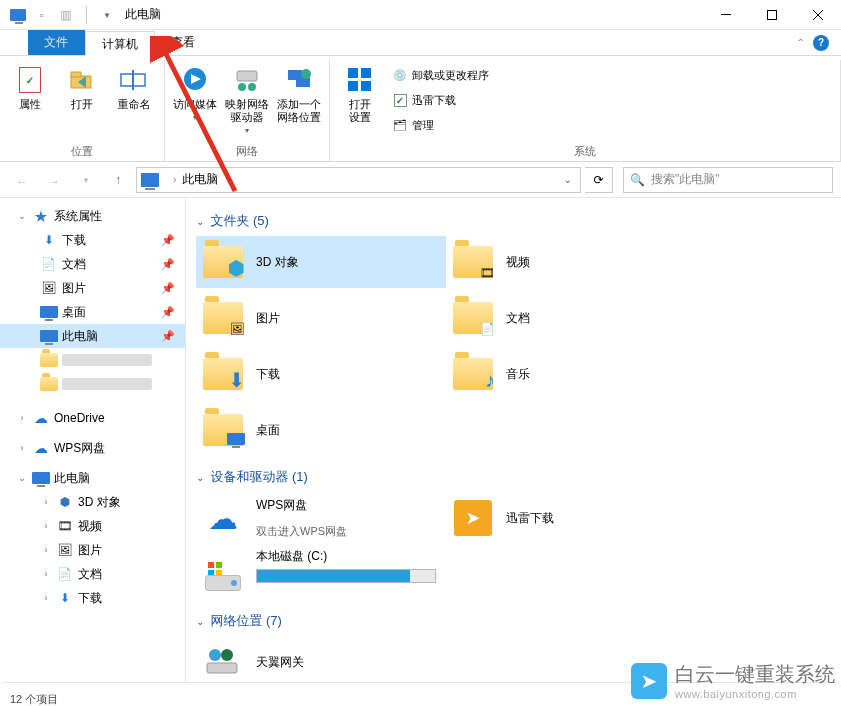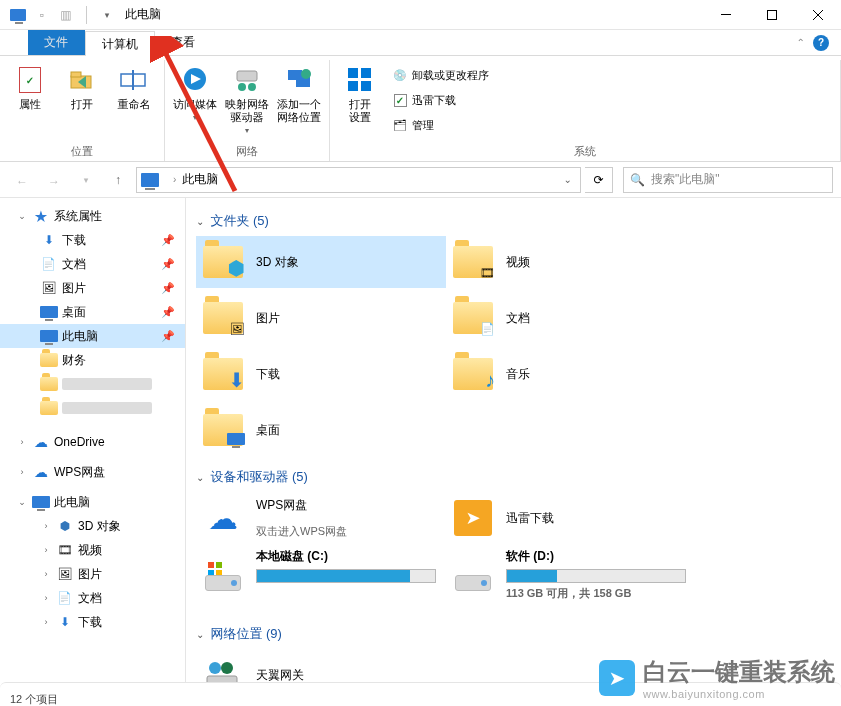--- a/index.html
+++ b/index.html
@@ -65,21 +65,21 @@
 .content { flex:1; overflow:auto; padding:6px 10px 10px 10px; }
 .section-head { display:flex; align-items:center; gap:6px; color:#1a55a3; font-size:13px; margin:8px 0 6px 0; }
 .section-head .chev { font-size:10px; color:#555; }
 .grid { display:flex; flex-wrap:wrap; }
 .tile { width:250px; height:52px; display:flex; align-items:center; gap:10px; padding-left:4px; margin-bottom:4px; }
 .tile.sel { background:#cce8ff; }
 .tile .ticon { width:46px; height:42px; display:flex; align-items:center; justify-content:center; }
 .tile .tlabel { font-size:12px; }
 .tile .tsub { font-size:11px; color:#666; margin-top:10px; }
 
-.drive { width:250px; margin-bottom:13px; display:flex; align-items:flex-start; gap:10px; padding-left:4px;font-weight:bold;}
+.drive { width:250px; margin-bottom:0; display:flex; align-items:flex-start; gap:10px; padding-left:4px;}
 .drive .dicon { width:46px; height:42px; display:flex; align-items:center; justify-content:center; margin-top:14px;}
 .drive .dinfo { flex:1; }
 .drive .dname { font-size:12px; margin-bottom:4px; }
 .drive .bar { width:180px; height:14px; border:1px solid #b8b8b8; background:#eaeaea; margin-bottom:3px; position:relative; }
 .drive .bar .fill { height:100%; background:#26a0da; }
 .drive .dfree { font-size:11px; color:#666; }
 
 
 .statusbar { height:34px; border-top:1px solid #e5e5e5; display:flex; align-items:center; padding-left:10px; font-size:11px; color:#444;border-radius:6px; }
 
@@ -95,21 +95,21 @@
 .mini-monitor:after{content:"";position:absolute;bottom:-3px;left:5px;width:8px;height:2px;background:#888;}
 .mini-star { color:#2e7cd6; font-size:16px; }
 .mini-cloud { color:#2176d2; font-size:14px; }
 
 
 .red-arrow { position:absolute; top:36px; left:150px; width:100px; height:160px; pointer-events:none; z-index:50;}
 
 
 .watermark { position:absolute; right:6px; bottom:6px; display:flex; align-items:center; gap:8px; opacity:.95; }
 .watermark .logo { width:36px; height:36px; background:#34aef0; border-radius:6px; display:flex; align-items:center; justify-content:center; color:#fff; font-size:20px; }
-.watermark .txt1 { font-size:24px; color:#6f6f6f; font-weight:700; }
+.watermark .txt1 { font-size:20px; color:#6f6f6f; font-weight:400; }
 .watermark .txt2 { font-size:11px; color:#aaa; letter-spacing:.5px;}
 
 
 .chkbox { width:13px; height:13px; border:1px solid #888; background:#fff; display:inline-flex; align-items:center; justify-content:center; }
 .chkbox.checked:after { content:"✓"; color:#1b8a2f; font-size:10px; font-weight:bold; }
 
 
 .disk { width:36px; height:16px; background:#d9d9d9; border-radius:3px; border:1px solid #bbb; position:relative;}
 .disk:after{content:"";position:absolute;right:3px;top:4px;width:6px;height:6px;background:#5aa0e0;border-radius:50%;}
 
@@ -325,26 +325,20 @@
         <span class="ticon">
           <span class="mini-monitor"></span>
         </span>
         <span>此电脑</span>
         <span class="pin">📌</span>
       </div>
     <div class="node l2">
         <span class="ticon">
           <span class="folder small"></span>
         </span>
-        <span>财务</span>
-      </div>
-    <div class="node l2">
-        <span class="ticon">
-          <span class="folder small"></span>
-        </span>
         <span style="background:#ddd;width:90px;height:12px;border-radius:2px"></span>
       </div>
     <div class="node l2">
         <span class="ticon">
           <span class="folder small"></span>
         </span>
         <span style="background:#ddd;width:90px;height:12px;border-radius:2px"></span>
       </div>
     <div style="height:10px"></div>
     <div class="node l1">
@@ -452,21 +446,21 @@
             <div class="folder">
               <span class="overlay"><span class="mini-monitor"></span></span>
             </div>
           </div>
           <span class="tlabel">桌面</span>
         </div>
     </div>
 
     <div class="section-head">
         <span class="chev">⌄</span>
-        <span>设备和驱动器 (5)</span>
+        <span>设备和驱动器 (1)</span>
       </div>
     <div class="grid">
       <div class="tile">
           <div class="ticon" style="color:#1a73d6;font-size:30px">☁</div>
           <div>
             <div class="tlabel">WPS网盘</div>
             <div class="tsub">双击进入WPS网盘</div>
           </div>
         </div>
       <div class="tile">
@@ -488,37 +482,25 @@
               <div class="disk"></div>
             </div>
           </div>
         <div class="dinfo">
           <div class="dname">本地磁盘 (C:)</div>
           <div class="bar">
               <div class="fill" style="width:86%"></div>
             </div>
         </div>
       </div>
-      <div class="drive">
-        <div class="dicon">
-            <div class="disk"></div>
-          </div>
-        <div class="dinfo">
-          <div class="dname">软件 (D:)</div>
-          <div class="bar">
-              <div class="fill" style="width:28%"></div>
-            </div>
-          <div class="dfree">113 GB 可用，共 158 GB</div>
-        </div>
-      </div>
     </div>
 
     <div class="section-head">
         <span class="chev">⌄</span>
-        <span>网络位置 (9)</span>
+        <span>网络位置 (7)</span>
       </div>
     <div class="grid">
       <div class="tile">
           <div class="ticon">
             <svg width="40" height="34">
               <rect x="4" y="18" width="30" height="10" rx="2" fill="#d0d0d0" stroke="#999"></rect>
               <circle cx="12" cy="10" r="6" fill="#39a0d8"></circle>
               <circle cx="24" cy="10" r="6" fill="#1e7648"></circle>
             </svg>
           </div>

